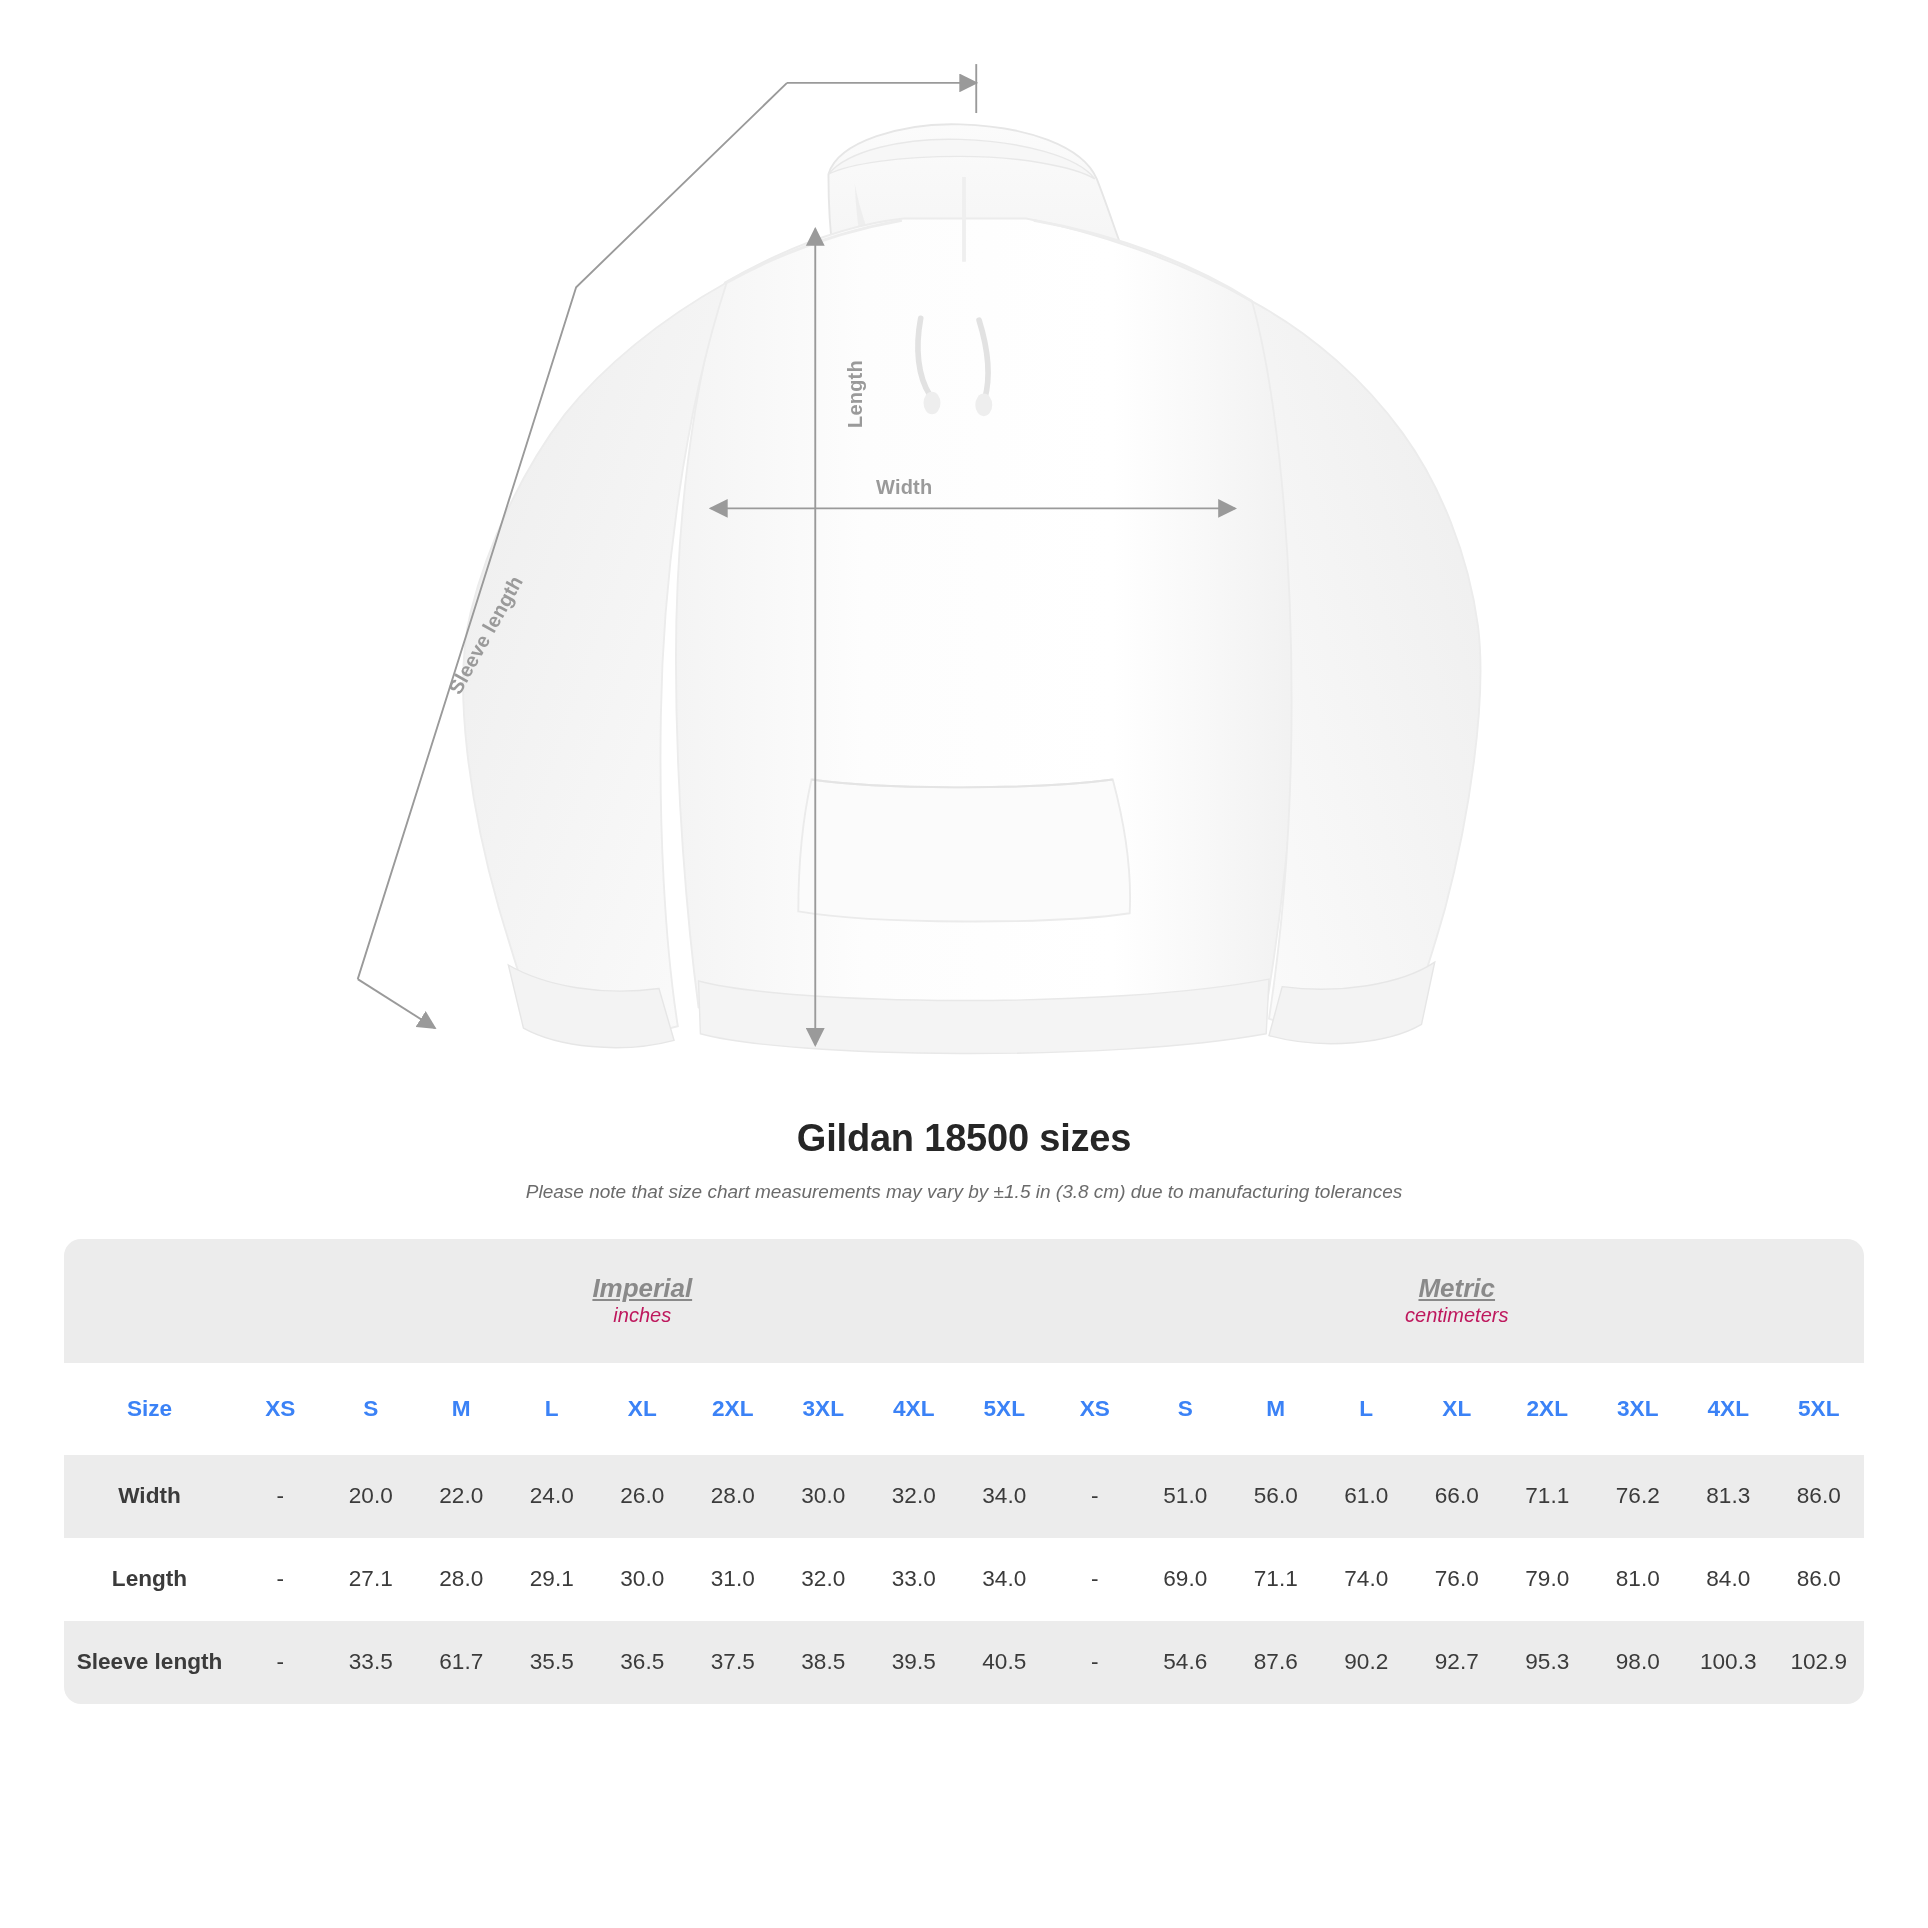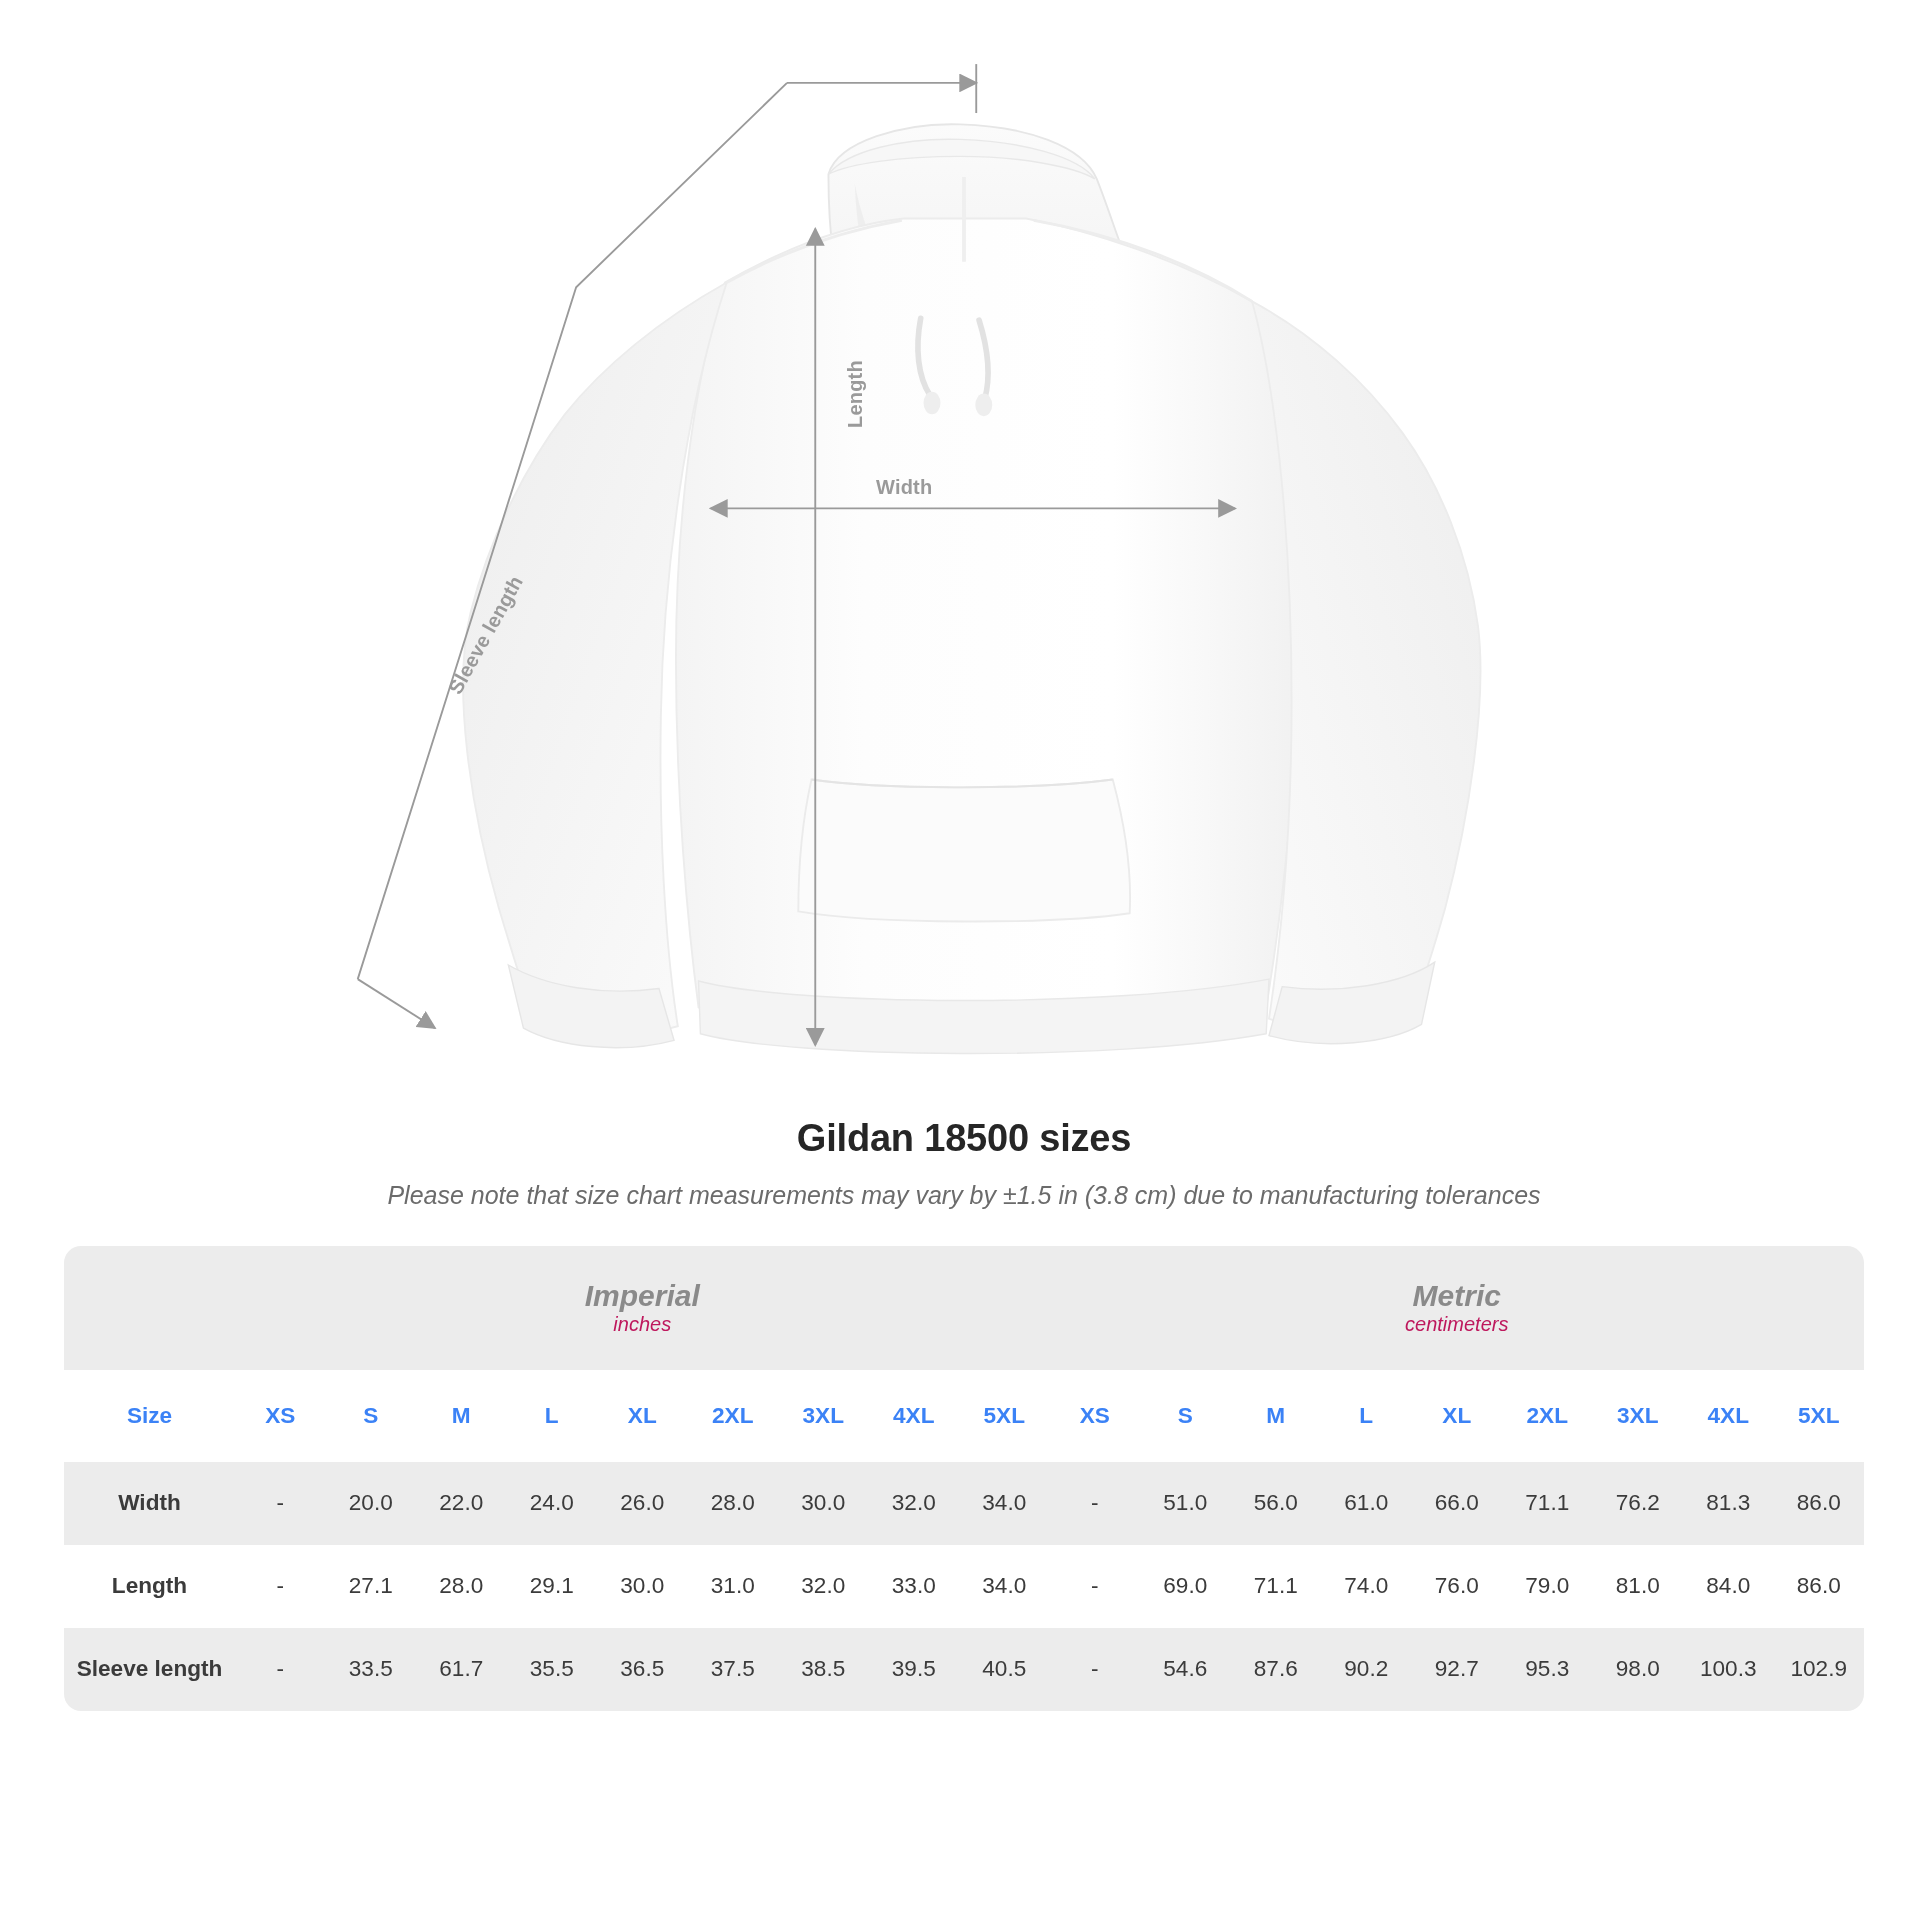--- a/index.html
+++ b/index.html
@@ -55,21 +55,21 @@
     margin-top: 5.6px;
   }
   .chart-title {
     font-size: 38px;
     font-weight: bold;
     color: #262626;
     margin: 0;
     letter-spacing: -0.2px;
   }
   .chart-note {
-    font-size: 25px;
+    font-size: 19px;
     font-style: italic;
     color: #6b6b6b;
     margin-top: 21px;
   }
 
   
   .table-wrap {
     margin: 36px 64px 0 64px;
     border-radius: 17px;
     overflow: hidden;
@@ -84,25 +84,26 @@
     text-align: center;
     vertical-align: middle;
     border: none;
   }
   .unit-head td {
     background: #ececec;
     height: 124px;
     padding: 0;
   }
   .unit-sys {
-    font-size: 30px;
+    font-size: 26px;
     font-style: italic;
     font-weight: bold;
     color: #8a8a8a;
     line-height: 1.1;
+    text-decoration: underline;
   }
   .unit-sub {
     font-size: 20px;
     font-style: italic;
     color: #be185d;
     margin-top: 1px;
   }
   .header-row td {
     background: #ffffff;
     height: 90px;

